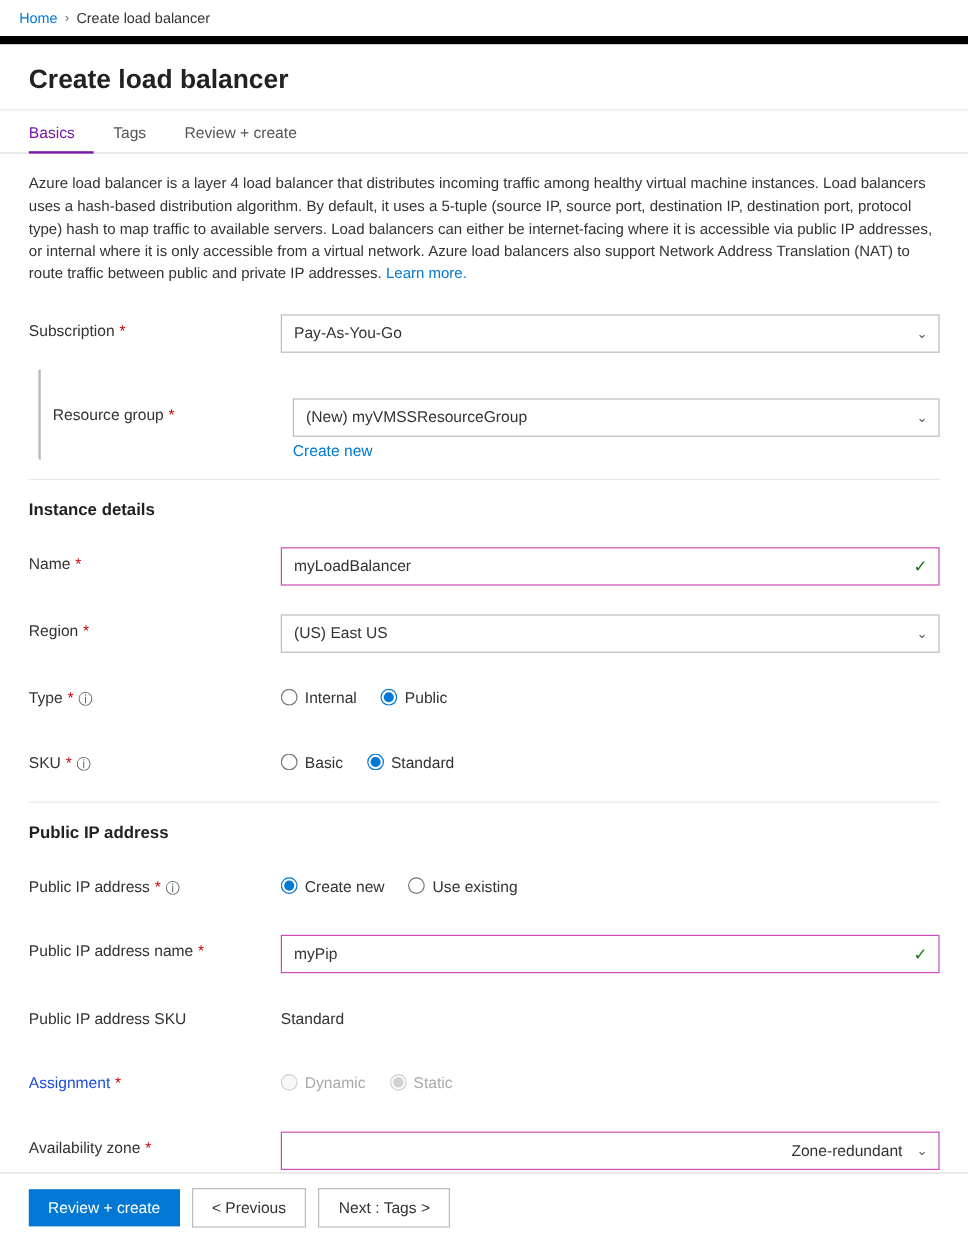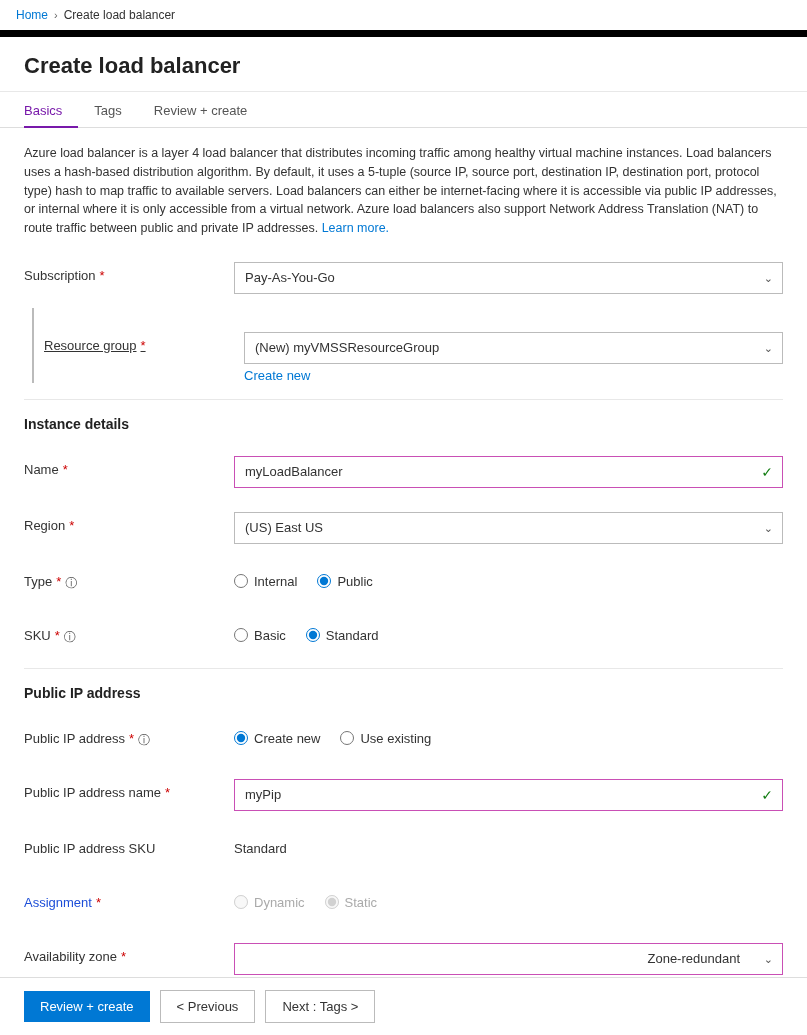--- a/index.html
+++ b/index.html
@@ -113,21 +113,21 @@
     .form-control {
       flex: 1;
     }
 
     .select-wrapper {
       position: relative;
       width: 100%;
     }
     .select-field {
       width: 100%;
-      padding: 5px 42px 5px 10px;
+      padding: 5px 30px 5px 10px;
       border: 1px solid #bbb;
       background: #fff;
       font-size: 13px;
       color: #333;
       appearance: none;
       cursor: pointer;
       height: 32px;
     }
     .select-arrow {
       position: absolute;
@@ -291,21 +291,21 @@
               <option value="Pay-As-You-Go">Pay-As-You-Go</option>
             </select>
             <span class="select-arrow">⌄</span>
           </div>
         </div>
       </div>
 
       <div style="display:flex; align-items:stretch; margin-bottom: 14px;">
         <div style="width:6px; min-width:6px; margin-left:2px; margin-right:0;"></div>
         <div style="width:2px; background:#bbb; margin-right:0;"></div>
-        <div style="flex:1; padding-left: 0; text-decoration: underline;">
+        <div style="flex:1; padding-left: 0;">
           <div class="form-row" style="margin-bottom:0;">
             <div class="form-label" style="padding-left: 10px;">
               <span>Resource group</span>
               <span class="required"> *</span>
             </div>
             <div class="form-control">
               <div class="select-wrapper">
                 <select class="select-field">
                   <option value="(New) myVMSSResourceGroup">(New) myVMSSResourceGroup</option>
                 </select>

